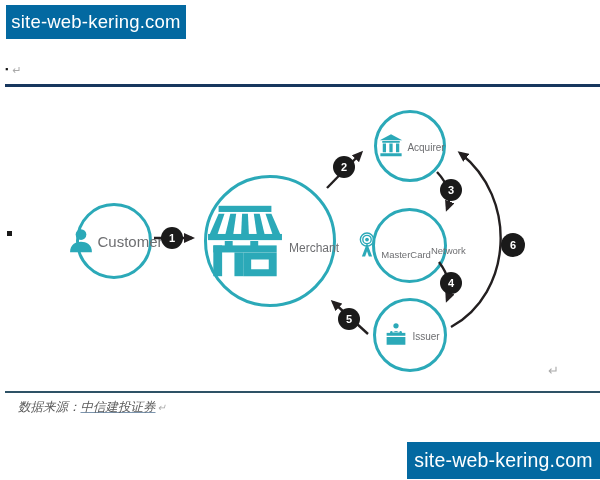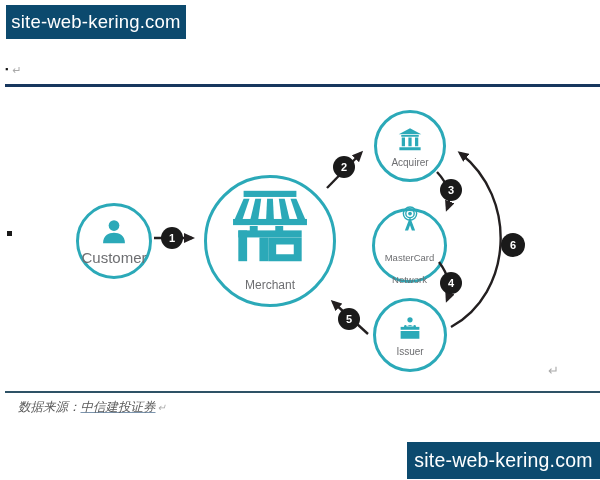--- a/index.html
+++ b/index.html
@@ -3,21 +3,21 @@
 <meta charset="utf-8">
 <style>
   html,body{margin:0;padding:0;}
   body{
     width:600px;height:480px;position:relative;overflow:hidden;
     background:#ffffff;
     font-family:"Liberation Sans", sans-serif;
   }
   
   .wm-bar{
-    position:absolute;background:#0c4a6e;color:#fff;
+    position:absolute;background:#0369a1;color:#fff;
     display:flex;align-items:center;justify-content:center;
     font-size:19px;letter-spacing:0.2px;z-index:6;
   }
   .wm-top{left:6px;top:5px;width:180px;height:34px;font-size:18.5px;}
   .wm-bottom{left:407px;top:442px;width:193px;height:37px;font-size:19.5px;}
 
   
   .fig-title{
     position:absolute;left:5px;top:64px;width:592px;
     color:#1d3a6e;font-weight:bold;font-size:13.5px;
@@ -35,21 +35,21 @@
   .source-line{
     position:absolute;left:18px;top:399px;
     font-style:italic;font-size:12.5px;color:#595959;white-space:nowrap;
   }
   .source-line .src-name{text-decoration:underline;text-decoration-color:#7b94ad;}
   .source-line .ret{font-size:10px;}
 
   
   .node{
     position:absolute;background:#fff;border:3px solid #2BA9B8;border-radius:50%;
-    box-sizing:border-box;display:flex;flex-direction:column;
+    box-sizing:border-box;display:flex;flex-direction:row;
     align-items:center;justify-content:center;z-index:2;
   }
   .node .nlabel{color:#6d6e71;font-size:15px;line-height:1.1;margin-top:2px;}
   .node-customer{left:76px;top:203px;width:76px;height:76px;}
   .node-merchant{left:204px;top:175px;width:132px;height:132px;}
   .node-merchant .nlabel{font-size:12px;margin-top:16px;}
   .node-acquirer{left:374px;top:110px;width:72px;height:72px;}
   .node-acquirer .nlabel{font-size:10px;}
   .node-mastercard{left:372px;top:208px;width:75px;height:75px;}
   .node-mastercard .nlabel{font-size:9.5px;margin-top:19px;text-align:center;}

